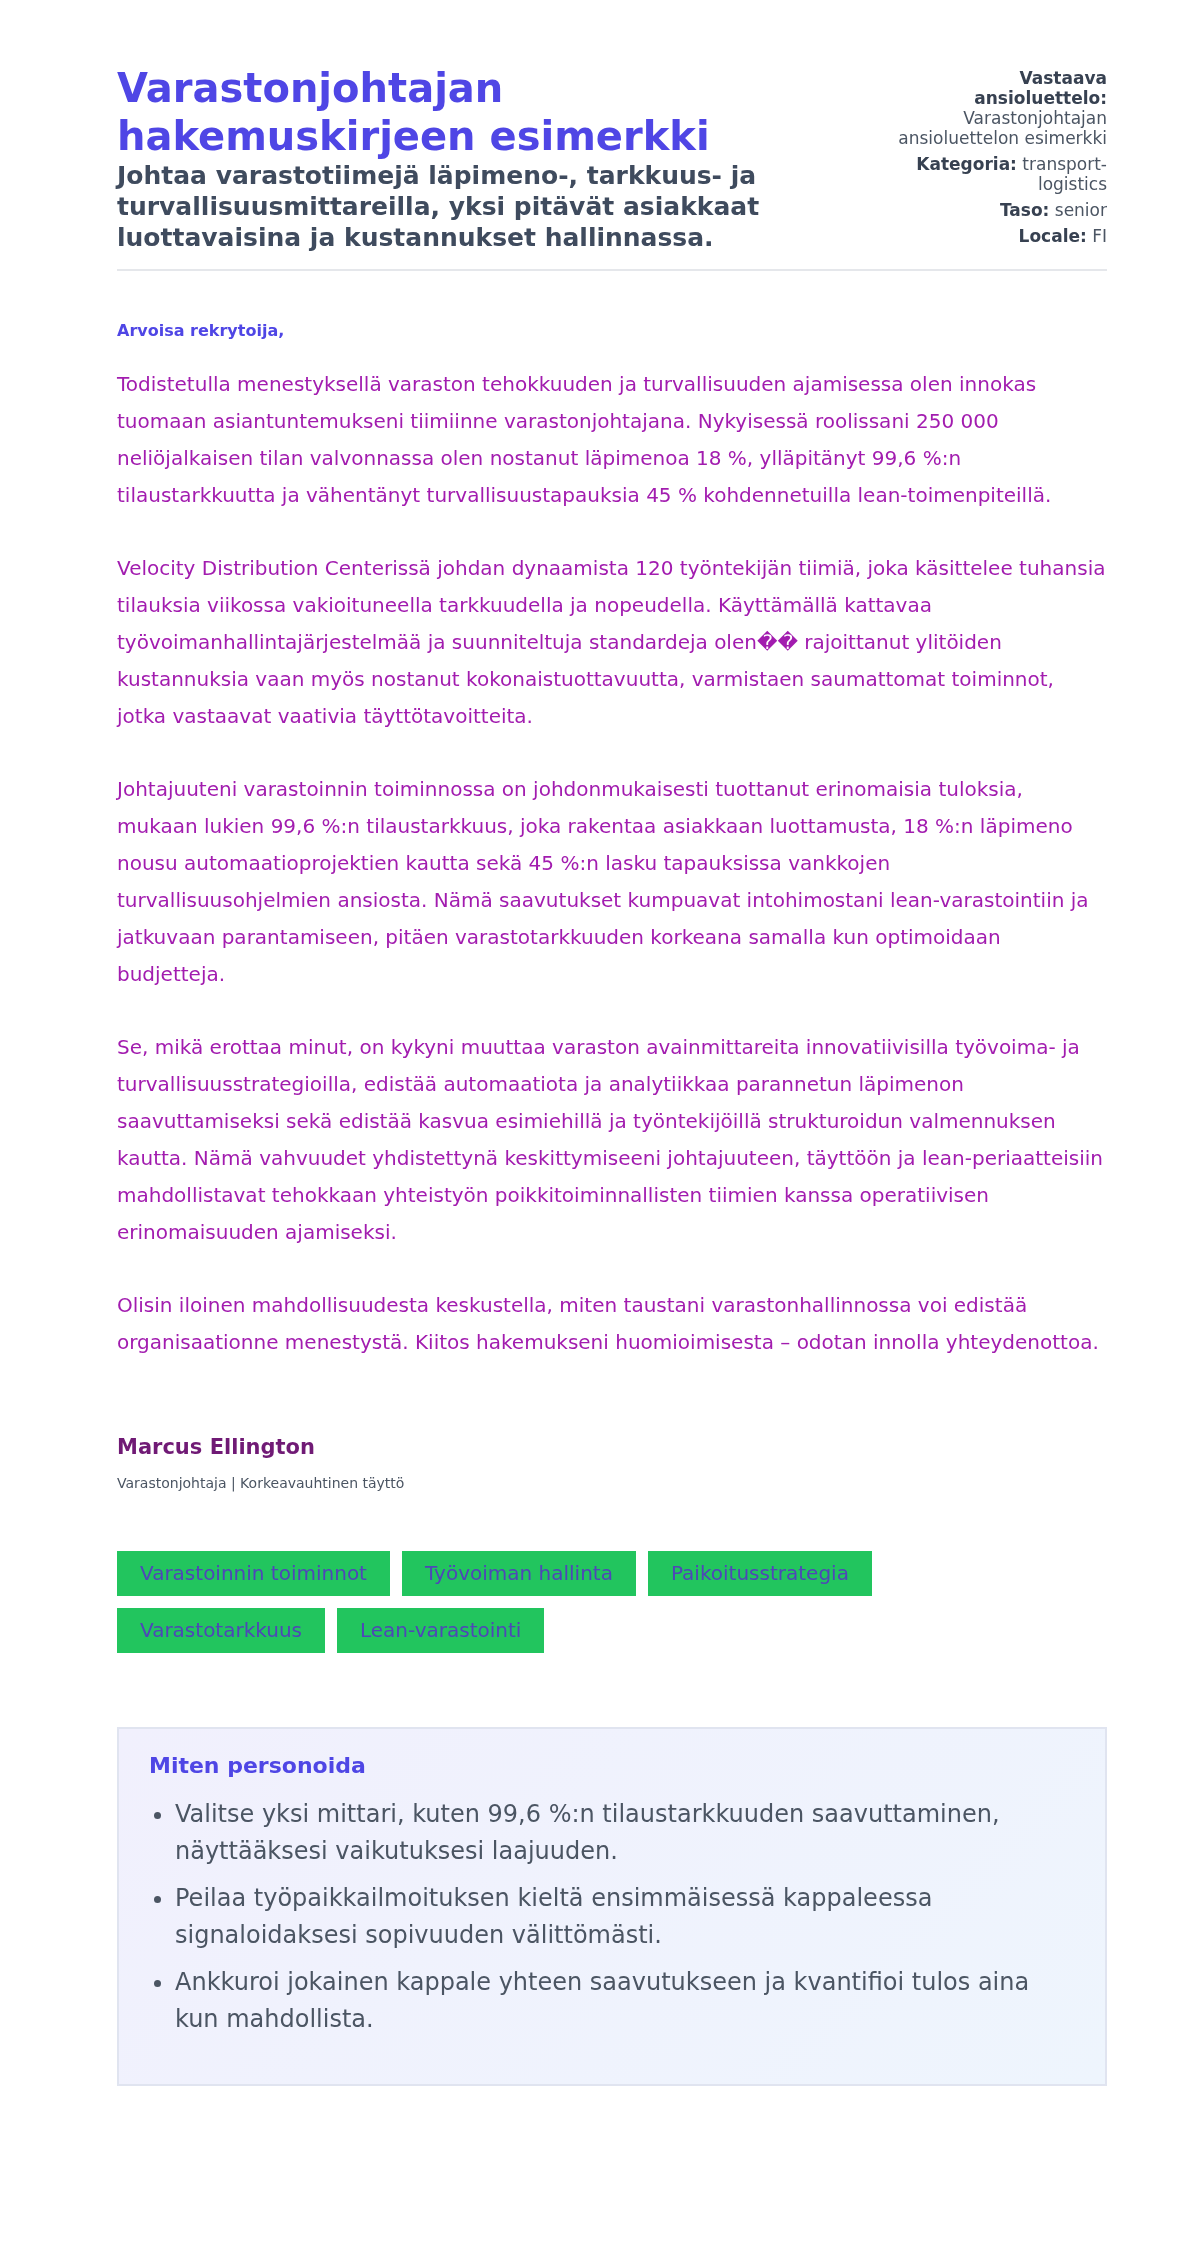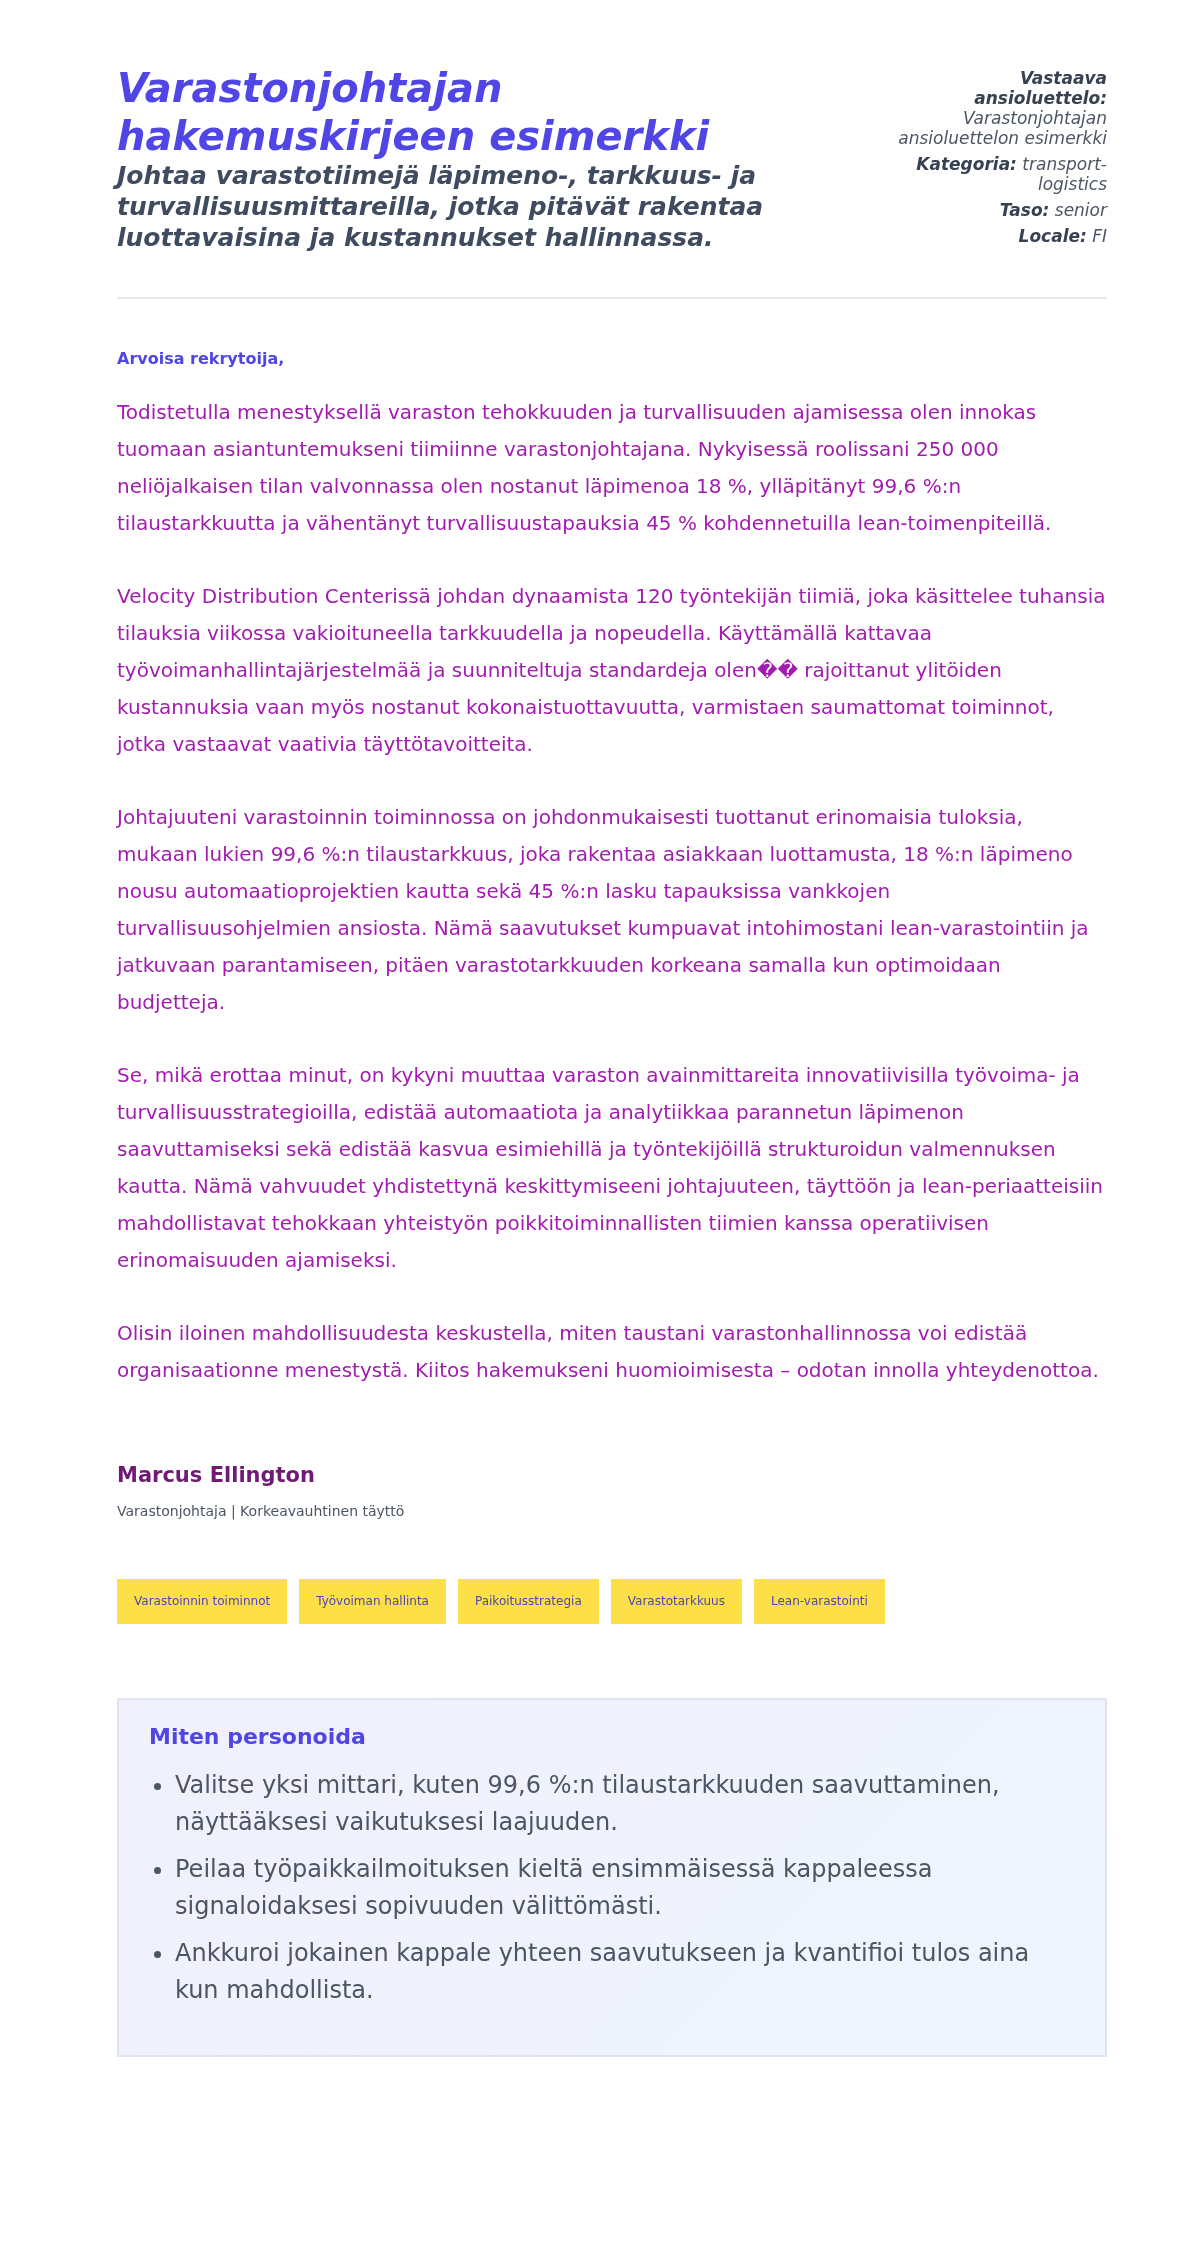--- a/index.html
+++ b/index.html
@@ -1,45 +1,45 @@
 <!DOCTYPE html>
 <html><head>
   <meta charset="utf-8">
   <style>
     html, body { margin: 0; padding: 0; background: #ffffff; }
     body { width: 1200px; min-height: 2246px; font-family: "DejaVu Sans", sans-serif; color: #111827; }
     .page { width: 990px; margin: 0 auto; padding-top: 64px; box-sizing: border-box; padding-left: 0; padding-right: 0; position: relative; left: 12px; }
-    .header { display: flex; justify-content: space-between; align-items: flex-start; padding-bottom: 44px; border-bottom: 2px solid #e5e7eb; font-style: italic; }
+    .header { display: flex; justify-content: space-between; align-items: flex-start; padding-bottom: 16px; border-bottom: 2px solid #e5e7eb; }
     .header-left { width: 700px; }
     .title { color: #4f46e5; font-size: 40px; font-weight: bold; line-height: 48px; margin: 0; }
     .subtitle { color: #374151; font-size: 25px; font-weight: bold; line-height: 31px; margin: 0; color: #3f4b5e; }
     .meta { width: 220px; text-align: right; font-size: 17px; color: #4b5563; line-height: 20px; margin-top: 4px; }
     .meta-row { margin-bottom: 6px; }
     .meta-key { font-weight: bold; color: #374151; }
     .greeting { color: #4f46e5; font-size: 16px; font-weight: bold; margin: 50px 0 26px 0; }
     .para { font-size: 20px; line-height: 37px; margin: 0 0 36px 0; color: #a21caf; }
     .sig { margin-top: 74px; }
     .sig-name { font-size: 21px; font-weight: bold; color: #701a75; margin: 0 0 16px 0; }
     .sig-title { font-size: 14px; color: #4b5563; margin: 0; }
     .tags { margin-top: 60px; display: flex; flex-wrap: wrap; gap: 12px; width: 830px; }
-    .tag { background: #fde047; color: #4f46b8; font-size: 12px; padding: 12px 17px; height: 21px; line-height: 21px; }
+    .tag { background: #22c55e; color: #4f46b8; font-size: 20px; padding: 12px 23px; height: 21px; line-height: 21px; }
     .tip-box { margin-top: 74px; border: 2px solid #e0e4f0; background: linear-gradient(135deg, #f1f0fd 0%, #eef5fd 100%); padding: 24px 30px 36px 30px; }
     .tip-title { color: #4f46e5; font-size: 22px; font-weight: bold; margin: 0 0 18px 0; }
     .tip-list { margin: 0; padding-left: 26px; }
     .tip-list li { font-size: 24px; line-height: 37px; color: #4b5563; margin-bottom: 10px; }
   </style>
 </head>
 <body>
 
 <div class="page">
 
   <header class="header">
     <div class="header-left">
       <h1 class="title">Varastonjohtajan hakemuskirjeen esimerkki</h1>
-      <h2 class="subtitle">Johtaa varastotiimejä läpimeno-, tarkkuus- ja turvallisuusmittareilla, jotka pitävät rakentaa luottavaisina ja kustannukset hallinnassa.</h2>
+      <h2 class="subtitle">Johtaa varastotiimejä läpimeno-, tarkkuus- ja turvallisuusmittareilla, yksi pitävät asiakkaat luottavaisina ja kustannukset hallinnassa.</h2>
     </div>
     <div class="meta">
       <div class="meta-row">
         <span class="meta-key">Vastaava ansioluettelo:</span>
         <span class="meta-val">Varastonjohtajan ansioluettelon esimerkki</span>
       </div>
       <div class="meta-row">
         <span class="meta-key">Kategoria:</span>
         <span class="meta-val">transport-logistics</span>
       </div>

